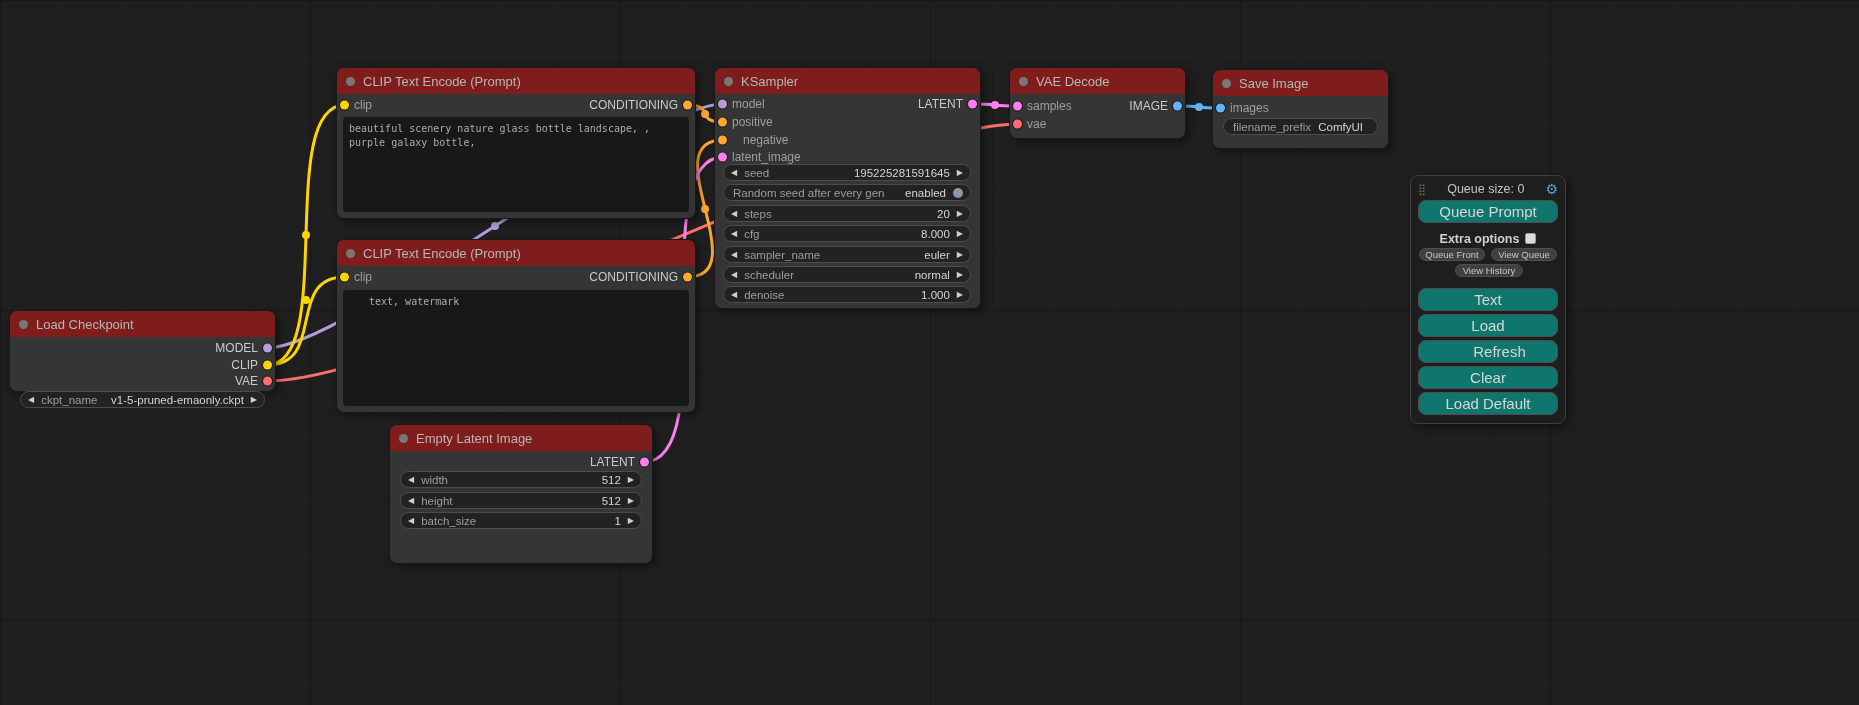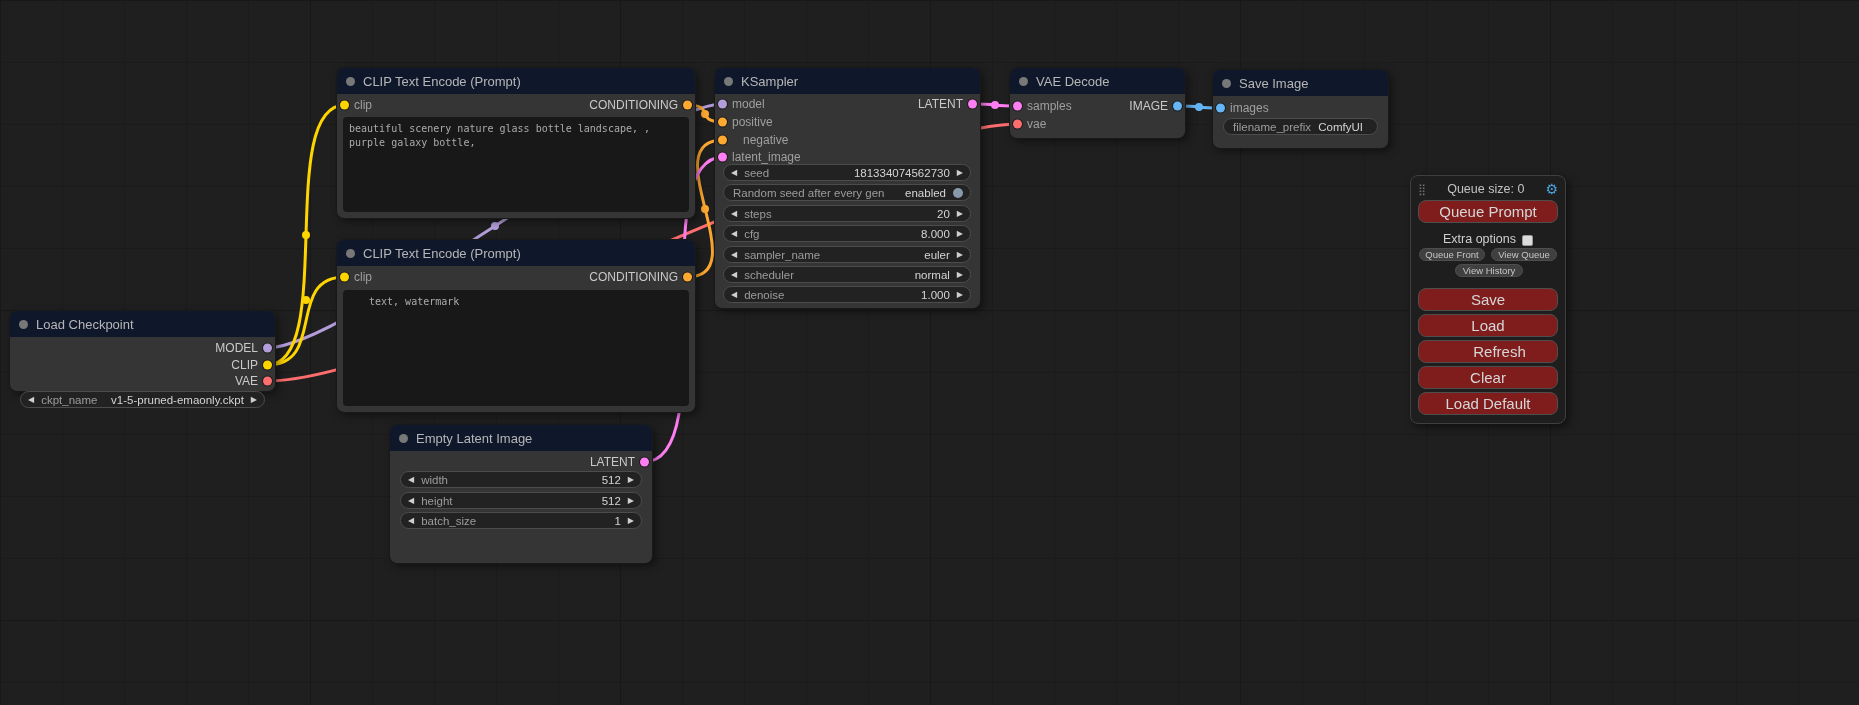--- a/index.html
+++ b/index.html
@@ -16,21 +16,21 @@
     position:relative;
   }
   .wires{position:absolute;left:0;top:0;z-index:1;pointer-events:none;}
   .wires path{fill:none;stroke-width:3;stroke-linecap:round;}
 
   .node{
     position:absolute;z-index:2;background:#353535;border-radius:7px;
     box-shadow:0 0 0 1px #191919, 3px 3px 8px rgba(0,0,0,.5);
   }
   .node-title{
-    height:26px;background:#0f172a;border-radius:7px 7px 0 0;
+    height:26px;background:#7f1d1d;border-radius:7px 7px 0 0;
     display:flex;align-items:center;color:#b6b6b6;font-size:13px;
   }
   .title-dot{width:9px;height:9px;border-radius:50%;background:#787878;margin:0 8px 0 9px;flex:0 0 auto;}
 
   .srow{position:absolute;height:16px;display:flex;align-items:center;font-size:12px;}
   .srow.in{left:0;padding-left:17px;color:#9f9f9f;}
   .srow.out{right:0;padding-right:17px;color:#c9c9c9;justify-content:flex-end;}
   .port{position:absolute;top:50%;width:9px;height:9px;border-radius:50%;transform:translateY(-50%);
         box-shadow:0 0 0 1px rgba(15,15,15,.65);}
   .srow.in .port{left:3px;}
@@ -55,25 +55,25 @@
   .menu{
     position:absolute;left:1410px;top:175px;width:156px;height:249px;z-index:5;
     background:#1e1e1e;border:1px solid #3f3f3f;border-radius:8px;
     box-shadow:3px 3px 9px rgba(0,0,0,.5);box-sizing:border-box;
   }
   .menu-header{position:absolute;top:4px;left:7px;right:7px;height:18px;display:flex;align-items:center;justify-content:space-between;}
   .drag-dots{color:#6f6f6f;font-size:11px;cursor:grab;}
   .queue-size{color:#c2c2c2;font-size:12.5px;}
   .gear{font-size:14px;line-height:1;cursor:pointer;}
   .mbtn{
-    position:absolute;left:7px;right:7px;height:23px;background:#7f1d1d;color:#d6d6d6;
+    position:absolute;left:7px;right:7px;height:23px;background:#0f766e;color:#d6d6d6;
     border:1px solid #4e4e4e;border-radius:8px;display:flex;align-items:center;justify-content:center;
     font-size:15px;font-family:"Liberation Sans", sans-serif;cursor:pointer;box-sizing:border-box;
   }
-  .extra-row{position:absolute;top:55px;left:0;right:0;height:15px;display:flex;align-items:flex-end;justify-content:center;gap:6px;color:#d0d0d0;font-size:12.5px;}
+  .extra-row{position:absolute;top:55px;left:0;right:0;height:15px;display:flex;align-items:center;justify-content:center;gap:6px;color:#d0d0d0;font-size:12.5px;font-weight:bold;}
   .checkbox{width:11px;height:11px;background:#dcdcdc;border:1px solid #9a9a9a;border-radius:2px;box-sizing:border-box;cursor:pointer;}
   .small-row{position:absolute;top:72px;left:8px;right:8px;height:14px;display:flex;gap:6px;}
   .sbtn{
     flex:1;height:13px;background:#404040;color:#c6c6c6;border:1px solid #4e4e4e;border-radius:7px;
     display:flex;align-items:center;justify-content:center;font-size:9.5px;cursor:pointer;box-sizing:border-box;
   }
   .history{position:absolute;top:88px;left:44px;width:68px;}
 </style>
 </head>
 <body>
@@ -210,21 +210,21 @@
       <span>latent_image</span>
     </div>
     <div class="srow out" style="top:28px;">
       <span>LATENT</span>
       <span class="port" style="background: rgb(255, 126, 242);"></span>
     </div>
 
     <div class="widget" style="top:96px;">
       <span class="warrow">◀</span>
       <span class="wlabel">seed</span>
-      <span class="wvalue">181334074562730</span>
+      <span class="wvalue">195225281591645</span>
       <span class="warrow">▶</span>
     </div>
     <div class="widget noarrow" style="top:116px;justify-content:center;">
       <span class="wlabel">Random seed after every gen</span>
       <span class="wvalue">enabled</span>
       <span class="toggle-knob" style="background: rgb(136, 153, 170);"></span>
     </div>
     <div class="widget" style="top:137px;">
       <span class="warrow">◀</span>
       <span class="wlabel">steps</span>
@@ -303,20 +303,20 @@
     <div class="mbtn" style="top:24px;height:23px;font-size:15px;">Queue Prompt</div>
     <div class="extra-row">
       <span>Extra options</span>
       <span class="checkbox"></span>
     </div>
     <div class="small-row">
       <div class="sbtn">Queue Front</div>
       <div class="sbtn">View Queue</div>
     </div>
     <div class="sbtn history">View History</div>
-    <div class="mbtn" style="top:112px;">Save</div>
+    <div class="mbtn" style="top:112px;">Text</div>
     <div class="mbtn" style="top:138px;">Load</div>
     <div class="mbtn" style="top:164px;padding-left:23px;">Refresh</div>
     <div class="mbtn" style="top:190px;">Clear</div>
     <div class="mbtn" style="top:216px;">Load Default</div>
   </div>
 
 </div>
 
 </body></html>

